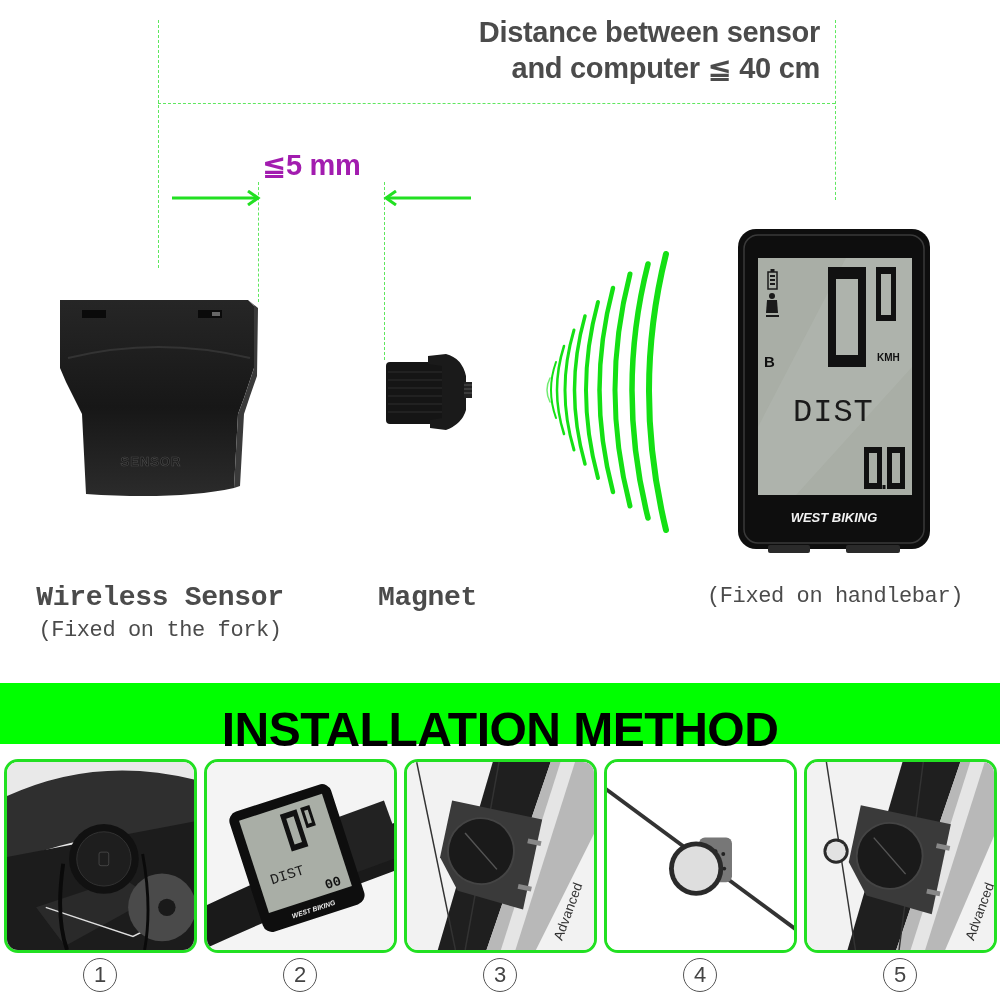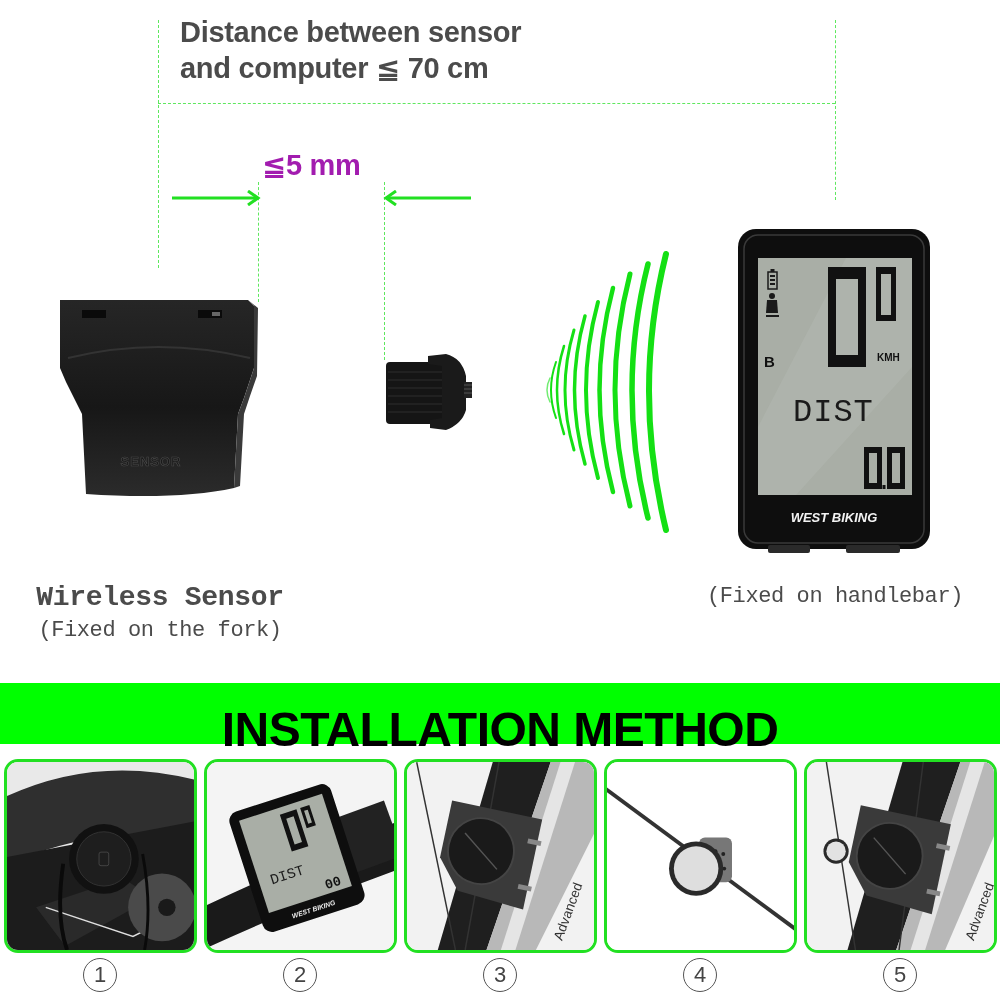--- a/index.html
+++ b/index.html
@@ -3,21 +3,21 @@
 <meta charset="utf-8">
 <style>
   * { box-sizing: border-box; margin: 0; padding: 0; }
   html, body { width: 1000px; height: 1000px; background: #ffffff; overflow: hidden; }
   body { position: relative; font-family: "Liberation Sans", "DejaVu Sans", sans-serif; color: #4a4a4a; }
 
   .abs { position: absolute; }
 
   
   .headline {
-    left: 180px; top: 14px; width: 640px; text-align: left;
+    left: 180px; top: 14px; width: 640px; text-align: right;
     font-size: 29px; line-height: 36px; font-weight: bold; color: #4b4b4b;
     letter-spacing: -0.3px;
   }
 
   
   .vdash { width: 0; border-left: 1px dashed #5ee85e; }
   .hdash { height: 0; border-top: 1px dashed #5ee85e; }
 
   .gap-label {
     left: 262px; top: 148px; font-size: 29px; font-weight: bold; color: #a21caf;
@@ -56,21 +56,21 @@
     top: 958px; width: 34px; height: 34px; border: 1.5px solid #555;
     border-radius: 50%; text-align: center; line-height: 31px;
     font-size: 22px; color: #444;
   }
 </style>
 </head>
 <body>
 
 <div class="abs headline">
   <div>Distance between sensor</div>
-  <div>and computer ≦ 70 cm</div>
+  <div>and computer ≦ 40 cm</div>
 </div>
 
 <div class="abs vdash" style="left:158px;top:20px;height:248px;"></div>
 <div class="abs vdash" style="left:835px;top:20px;height:180px;"></div>
 <div class="abs hdash" style="left:158px;top:103px;width:677px;"></div>
 <div class="abs vdash" style="left:258px;top:182px;height:120px;"></div>
 <div class="abs vdash" style="left:384px;top:182px;height:178px;"></div>
 
 <div class="abs gap-label">≦5 mm</div>
 
@@ -189,20 +189,21 @@
 
     <text x="98" y="295" text-anchor="middle" font-family="Liberation Sans, sans-serif" font-size="13" font-weight="bold" font-style="italic" fill="#f2f2f2">WEST BIKING</text>
   </svg>
 </div>
 
 <div class="abs prod-label" style="left:20px;top:581px;width:280px;">
   <div class="prod-name">Wireless Sensor</div>
   <div class="prod-sub">(Fixed on the fork)</div>
 </div>
 <div class="abs prod-label" style="left:300px;top:581px;width:255px;">
+  <div class="prod-name">Magnet</div>
 </div>
 <div class="abs prod-label" style="left:680px;top:581px;width:310px;">
   <div class="prod-sub">(Fixed on handlebar)</div>
 </div>
 
 <div class="abs banner">
   <span class="banner-text">INSTALLATION METHOD</span>
 </div>
 
 <div class="abs panel" style="left:4px;">

